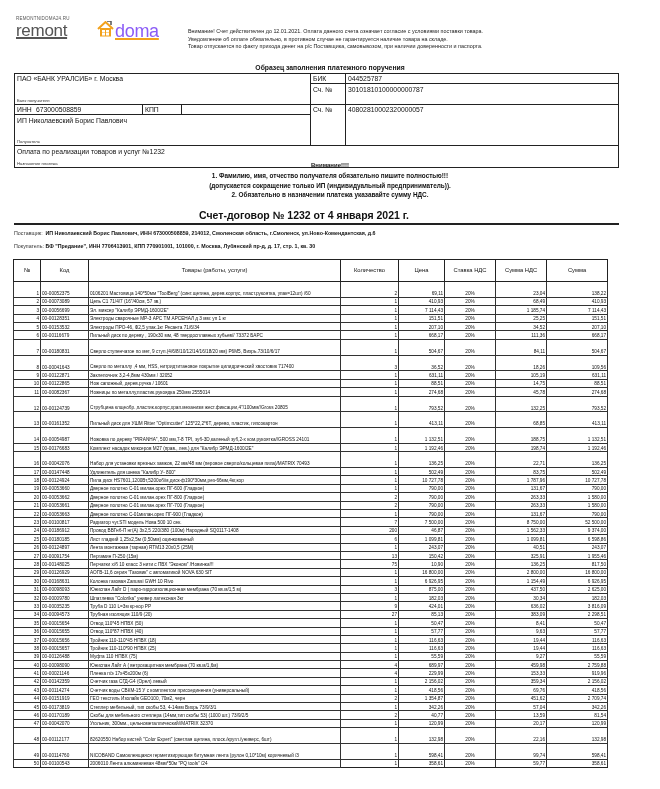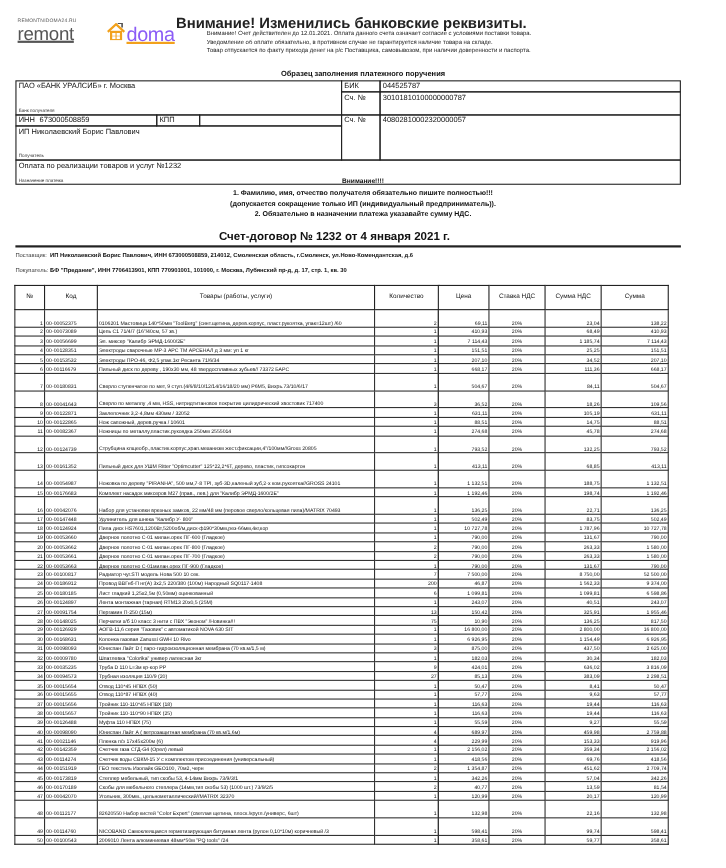--- a/index.html
+++ b/index.html
@@ -53,21 +53,20 @@
       <path d="M1 8 L8.5 1 L16 8" fill="none" stroke="#f2a11c" stroke-width="2"></path>
       <rect x="3" y="7" width="11" height="8.5" fill="#f2a11c"></rect>
       <rect x="5" y="9" width="3" height="2.5" fill="#fff"></rect>
       <rect x="9" y="9" width="3" height="2.5" fill="#fff"></rect>
       <rect x="5" y="12" width="3" height="2.5" fill="#fff"></rect>
       <rect x="9" y="12" width="3" height="2.5" fill="#fff"></rect>
       <path d="M10 0 L14 0 L14 4" fill="none" stroke="#555" stroke-width="1.5"></path>
     </svg>
     <span class="logo-doma">doma</span>
   </div>
-  <div class="notice-title">Внимание! Изменились банковские реквизиты.</div>
   <div class="notice-lines">
     <div>Внимание! Счет действителен до 12.01.2021. Оплата данного счета означает согласие с условиями поставки товара.</div>
     <div>Уведомление об оплате обязательно, в противном случае не гарантируется наличие товара на складе.</div>
     <div>Товар отпускается по факту прихода денег на р/с Поставщика, самовывозом, при наличии доверенности и паспорта.</div>
   </div>
 </div>
 
 <div class="sample-title">Образец заполнения платежного поручения</div>
 
 <div class="bank" style="left:14px; top:73px; width:605px; height:95px;">

